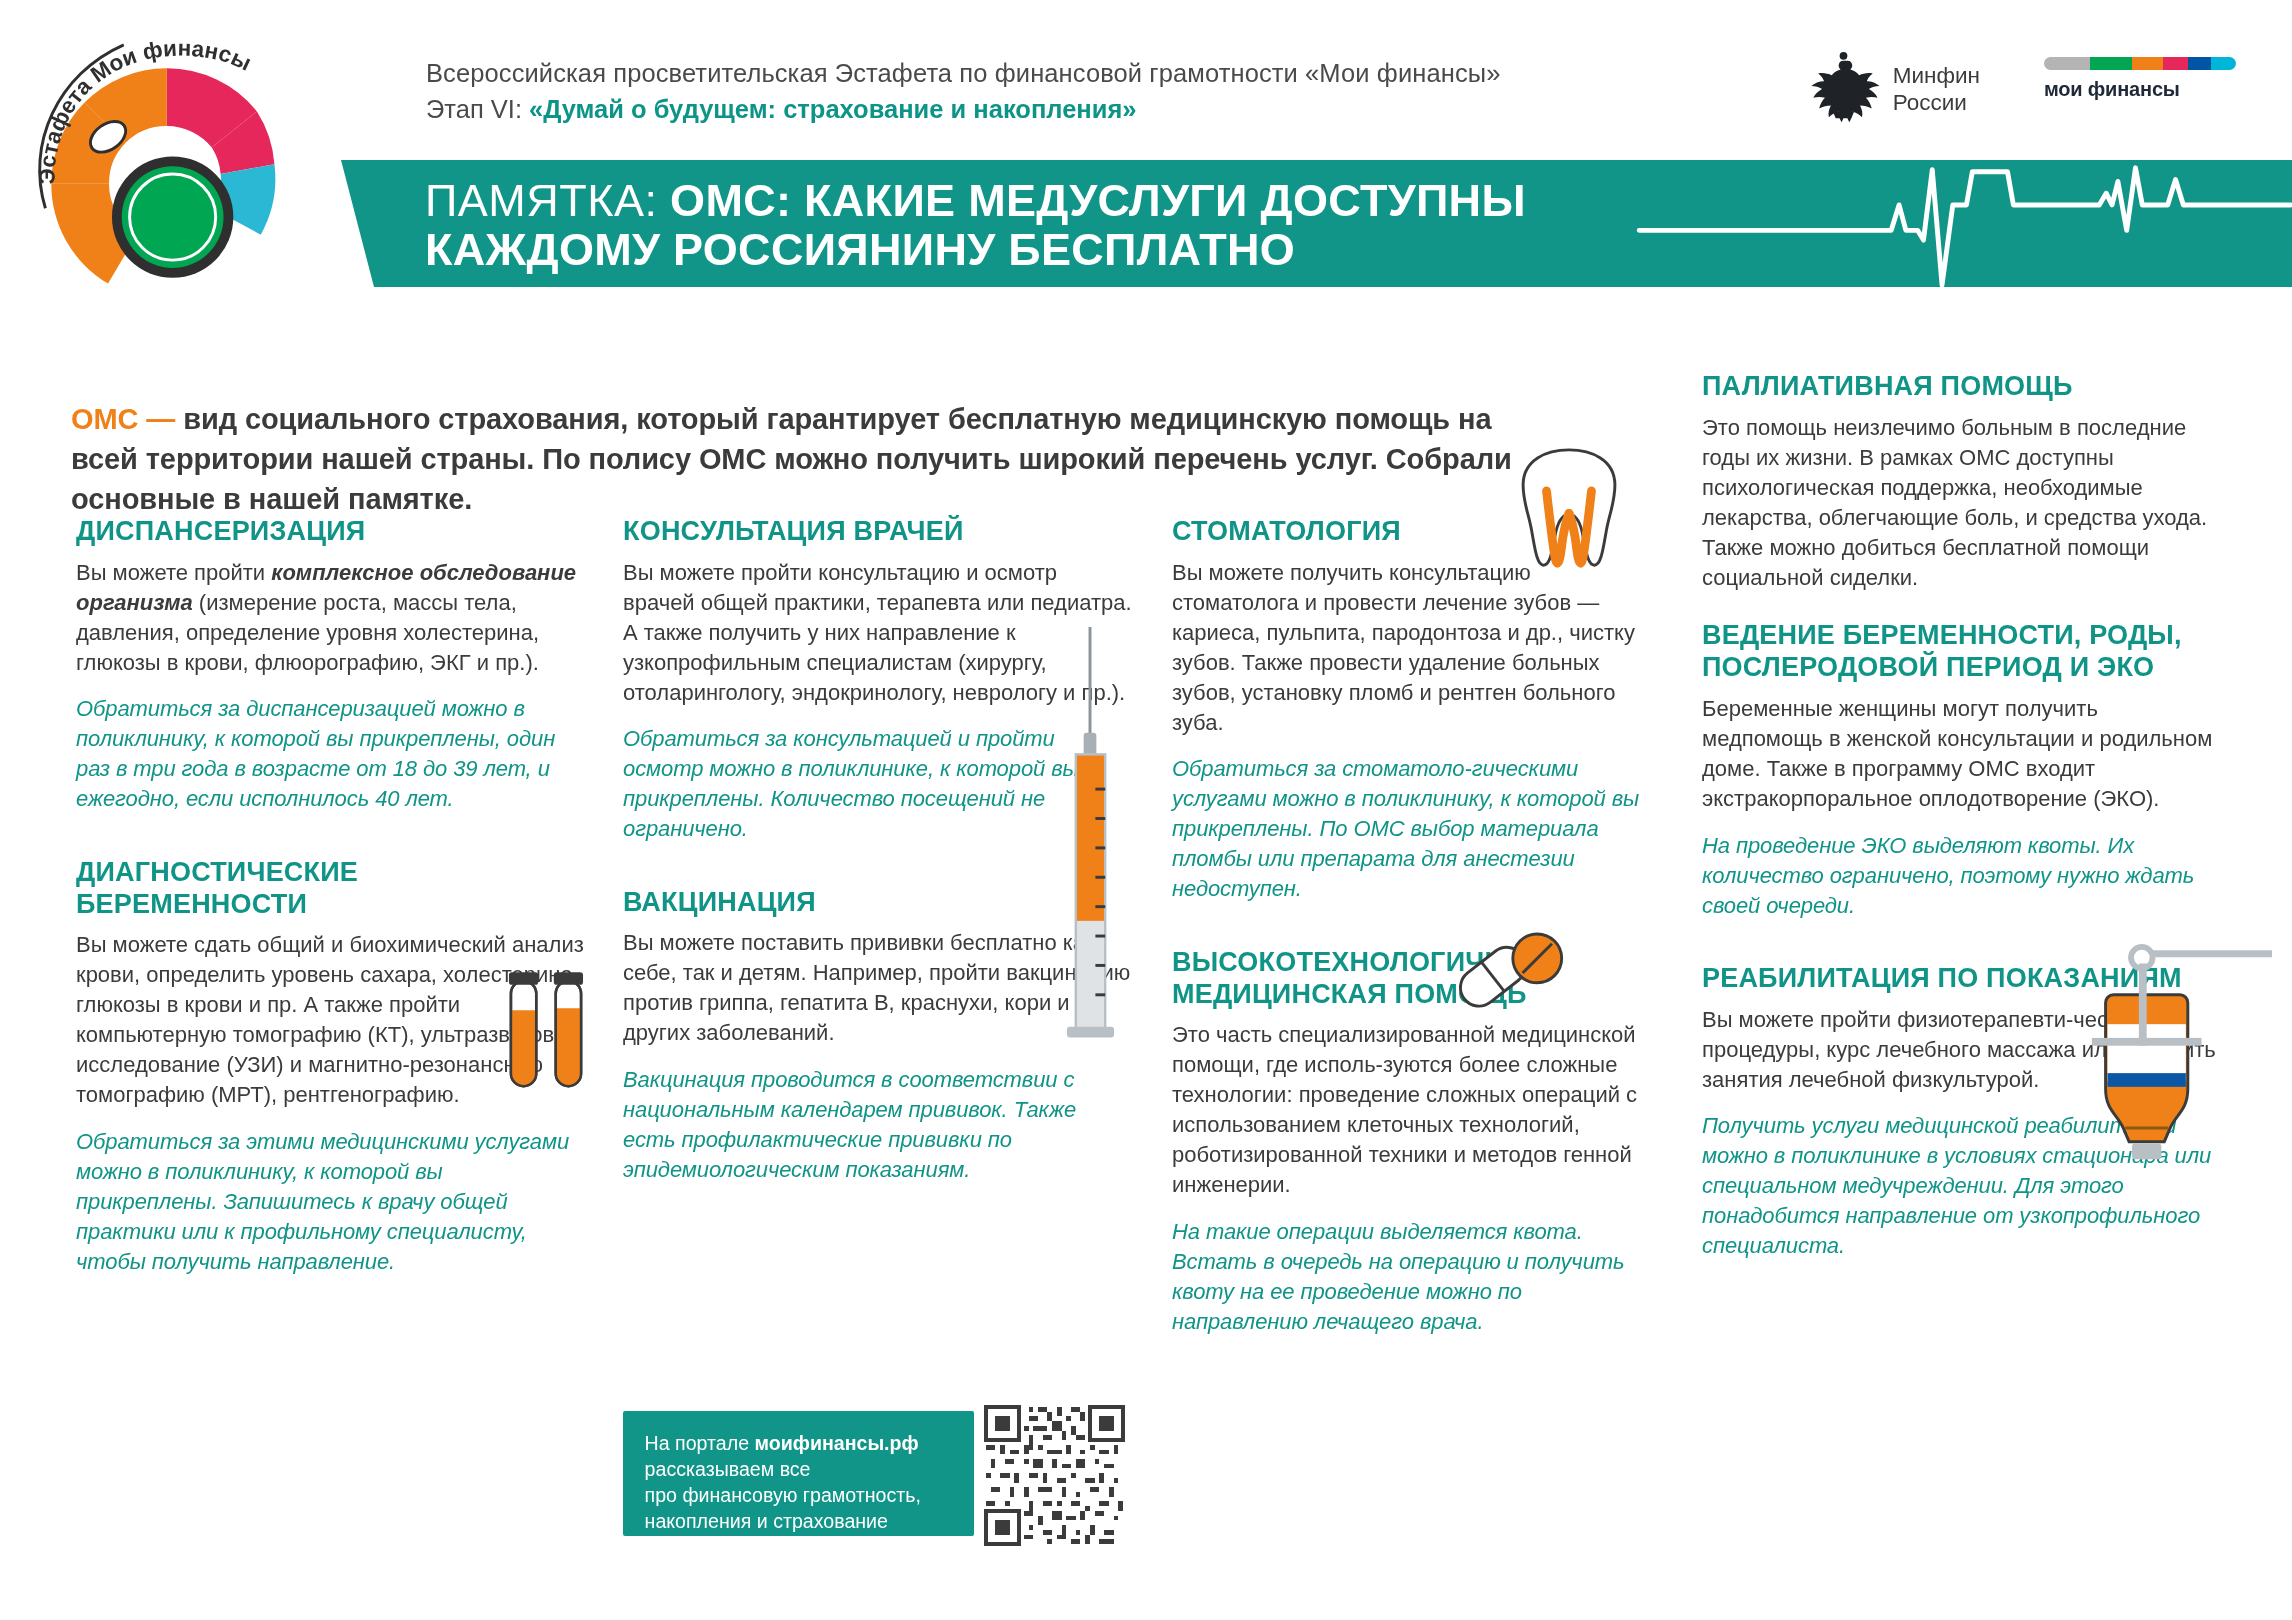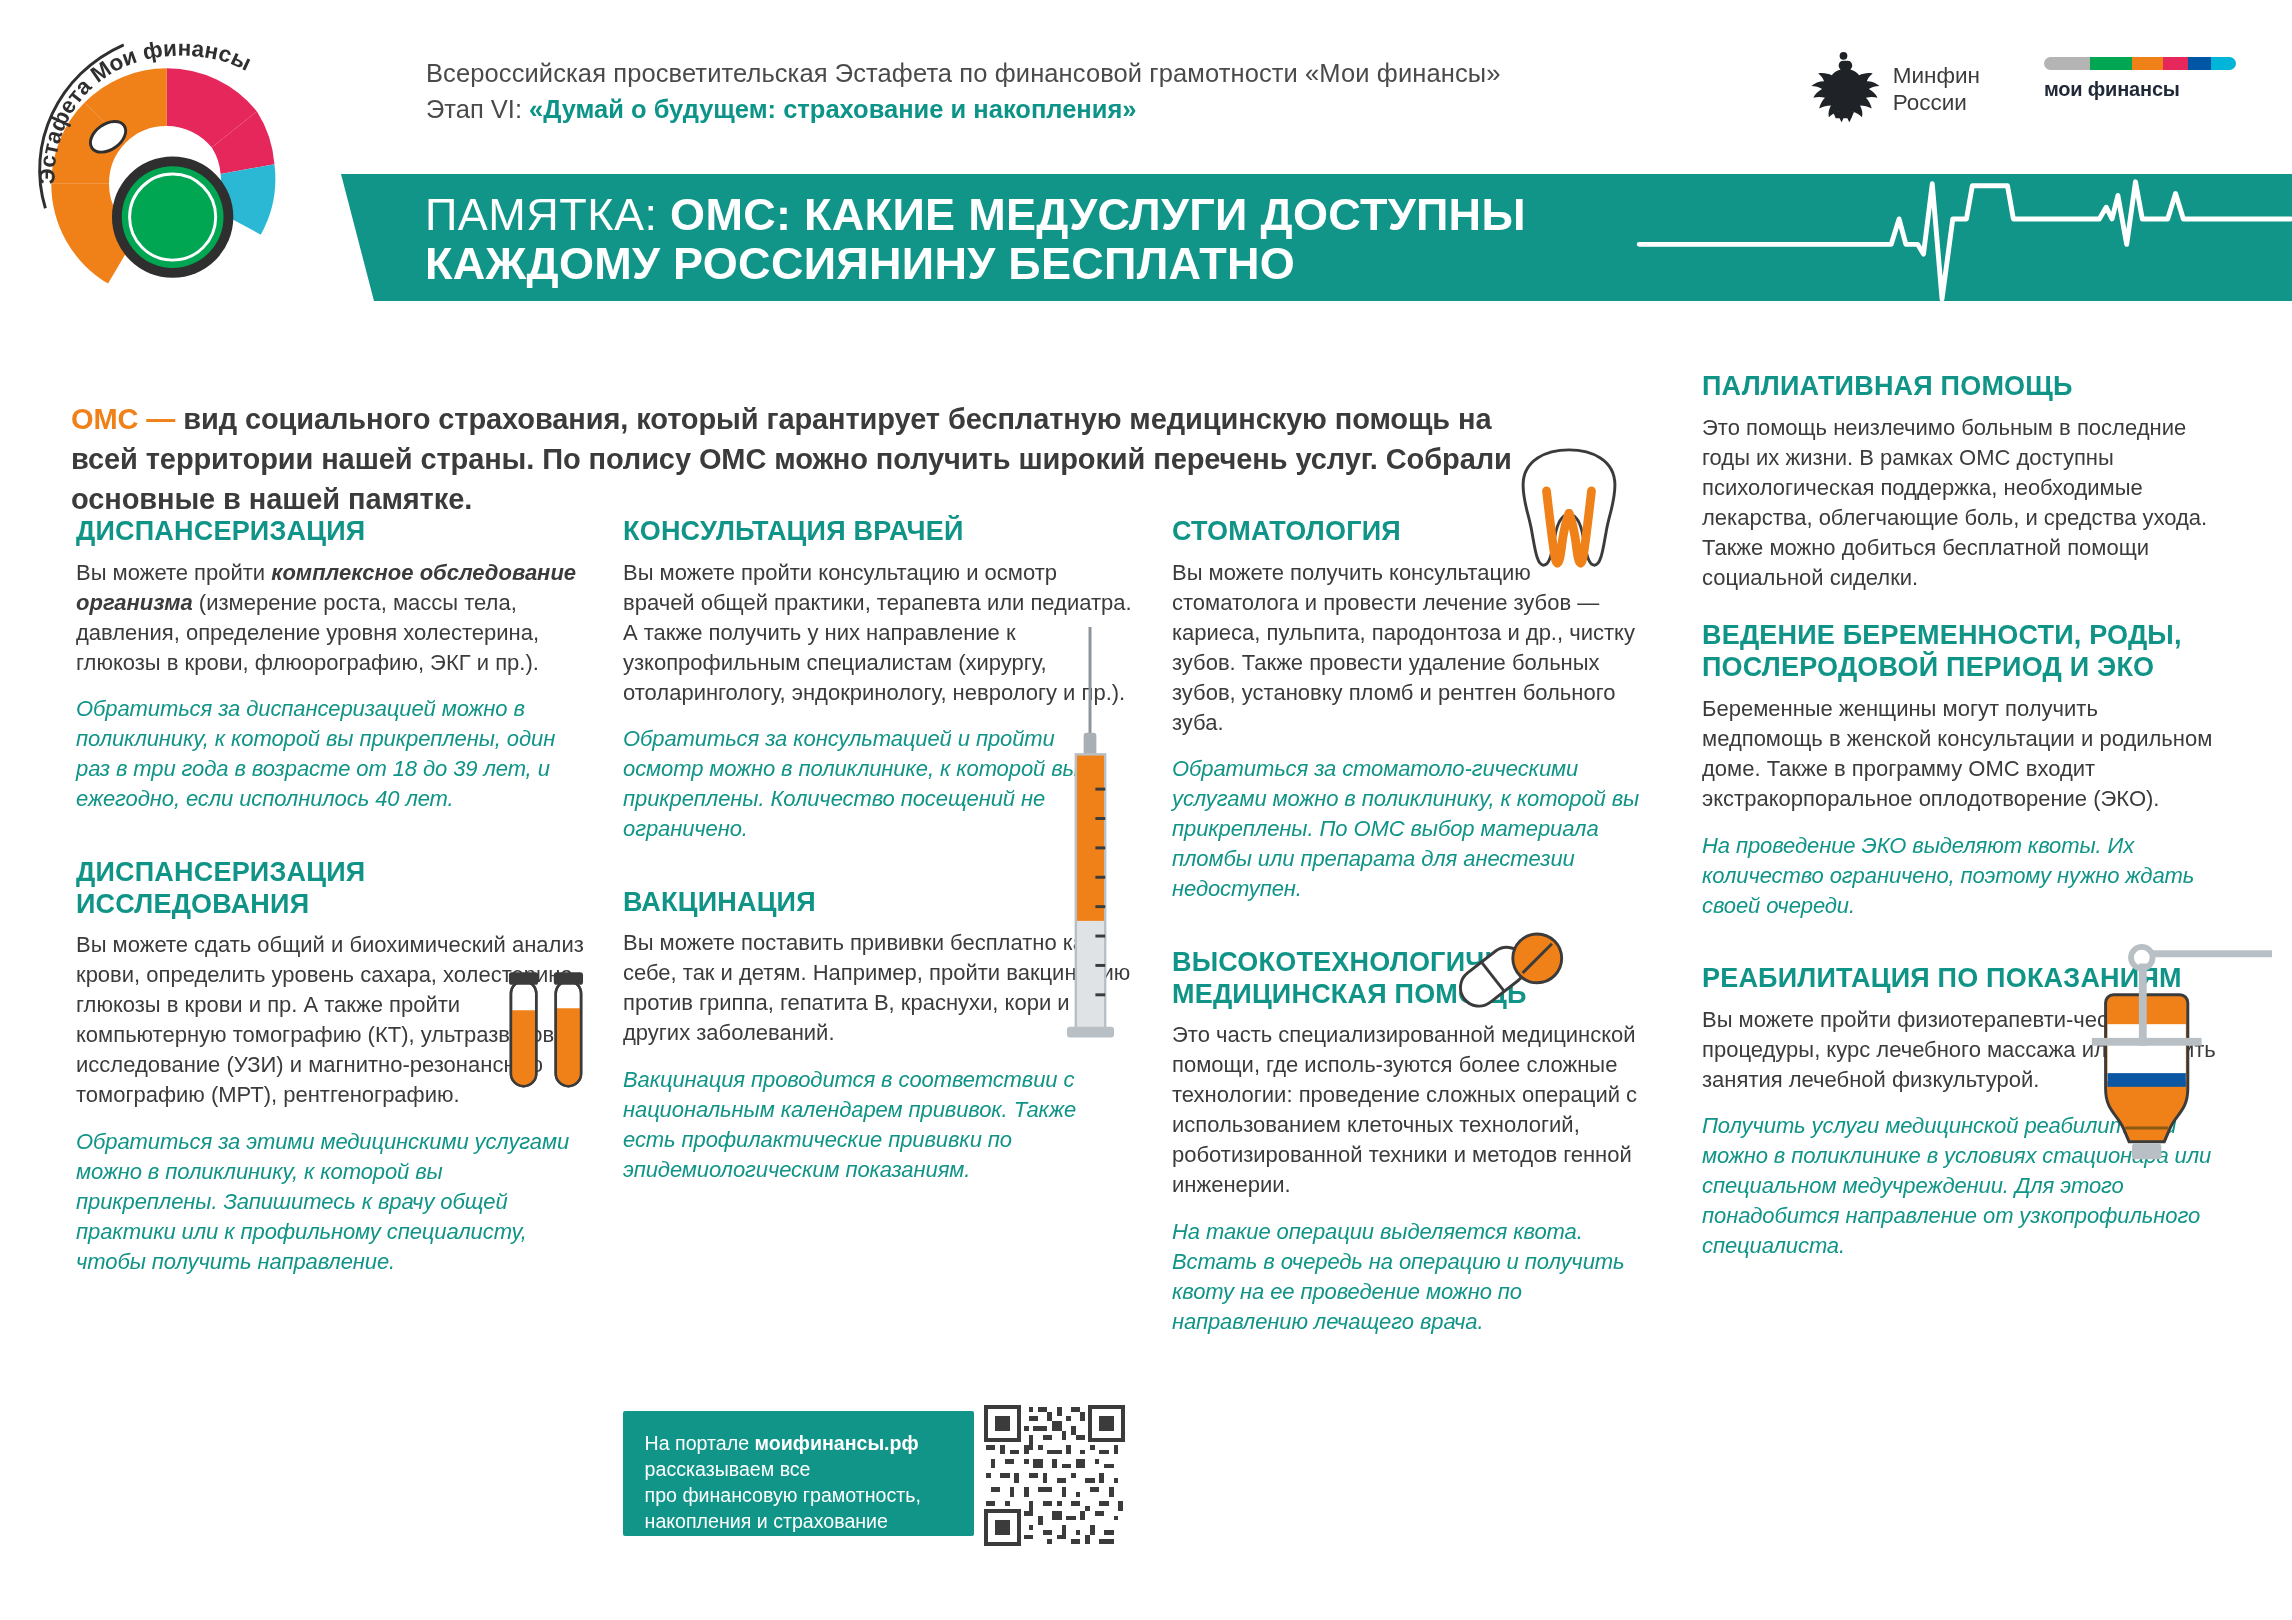--- a/index.html
+++ b/index.html
@@ -20,21 +20,21 @@
   .head-line2{font-size:25.5px;color:#4a4a4a;line-height:33px;white-space:nowrap;margin-top:2.9px;}
   .head-line2 b{color:#0d9488;font-weight:bold;}
   .minfin{position:absolute;left:1808px;top:51px;display:flex;align-items:center;gap:13.7px;}
   .minfin-txt{font-size:22.5px;line-height:27.4px;color:#3b3b3b;}
   .mf-logo{position:absolute;left:2044px;top:57px;width:196px;}
   .mf-bar{display:flex;height:12.7px;border-radius:6.9px;overflow:hidden;width:192px;}
   .mf-bar i{display:block;height:100%;}
   .mf-name{font-size:20px;font-weight:bold;color:#1f2937;margin-top:8.8px;letter-spacing:-0.2px;}
 
   
-  .banner{position:absolute;left:374px;top:174px;width:1918px;height:127px;background:#109588;}
+  .banner{position:absolute;left:374px;top:160px;width:1918px;height:127px;background:#109588;}
   .banner:before{content:"";position:absolute;left:-33px;top:0;width:0;height:0;
      border-top:127px solid #109588;border-left:33px solid transparent;}
   .banner-txt{position:absolute;left:51px;top:15.7px;color:#fff;line-height:49px;}
   .bt-row{font-size:45px;white-space:nowrap;}
   .bt-light{font-weight:normal;letter-spacing:0.5px;}
   .bt-bold{font-weight:bold;letter-spacing:0.3px;}
   .ecg{position:absolute;left:1264px;top:0;width:654px;height:127px;}
 
   
   .intro{position:absolute;left:71px;top:370px;width:1480px;
@@ -148,21 +148,21 @@
   </svg>
 </div>
 
 <p class="intro"><span class="oms">ОМС —</span><span> вид социального страхования, который гарантирует бесплатную медицинскую помощь на всей территории нашей страны. По полису ОМС можно получить широкий перечень услуг. Собрали основные в нашей памятке.</span></p>
 
 <div class="col c1">
   <h2 class="sec">ДИСПАНСЕРИЗАЦИЯ</h2>
   <p class="body"><span>Вы можете пройти </span><i>комплексное обследование организма</i><span> (измерение роста, массы тела, давления, определение уровня холестерина, глюкозы в крови, флюорографию, ЭКГ и пр.).</span></p>
   <p class="note">Обратиться за диспансеризацией можно в поликлинику, к которой вы прикреплены, один раз в три года в возрасте от 18 до 39 лет, и ежегодно, если исполнилось 40 лет.</p>
   <div class="gap"></div>
-  <h2 class="sec">ДИСПАНСЕРИЗАЦИЯ ИССЛЕДОВАНИЯ</h2>
+  <h2 class="sec">ДИАГНОСТИЧЕСКИЕ БЕРЕМЕННОСТИ</h2>
   <p class="body">Вы можете сдать общий и биохимический анализ крови, определить уровень сахара, холестерина, глюкозы в крови и пр. А также пройти компьютерную томографию (КТ), ультразвуковое исследование (УЗИ) и магнитно-резонансную томографию (МРТ), рентгенографию.</p>
   <p class="note">Обратиться за этими медицинскими услугами можно в поликлинику, к которой вы прикреплены. Запишитесь к врачу общей практики или к профильному специалисту, чтобы получить направление.</p>
 </div>
 
 <div class="col c2">
   <h2 class="sec">КОНСУЛЬТАЦИЯ ВРАЧЕЙ</h2>
   <p class="body">Вы можете пройти консультацию и осмотр врачей общей практики, терапевта или педиатра. А также получить у них направление к узкопрофильным специалистам (хирургу, отоларингологу, эндокринологу, неврологу и пр.).</p>
   <p class="note">Обратиться за консультацией и пройти осмотр можно в поликлинике, к которой вы прикреплены. Количество посещений не ограничено.</p>
   <div class="gap"></div>
   <h2 class="sec">ВАКЦИНАЦИЯ</h2>

